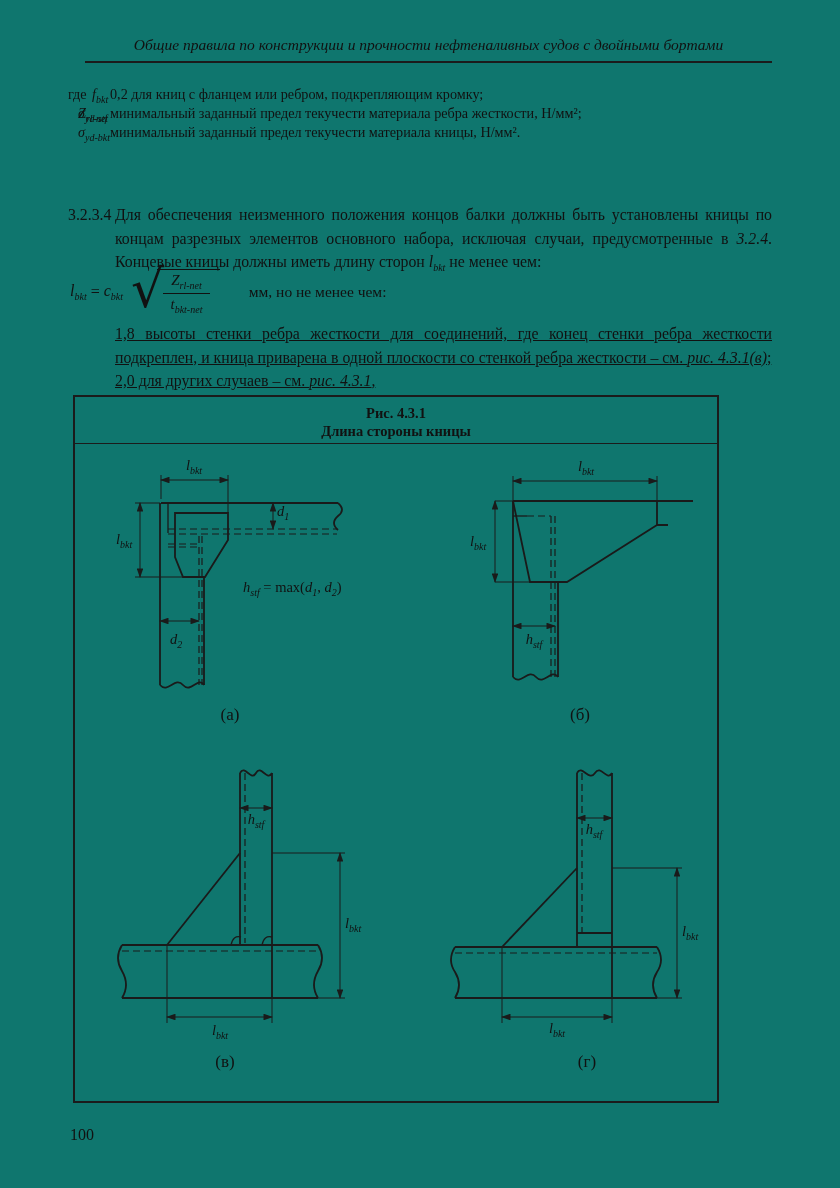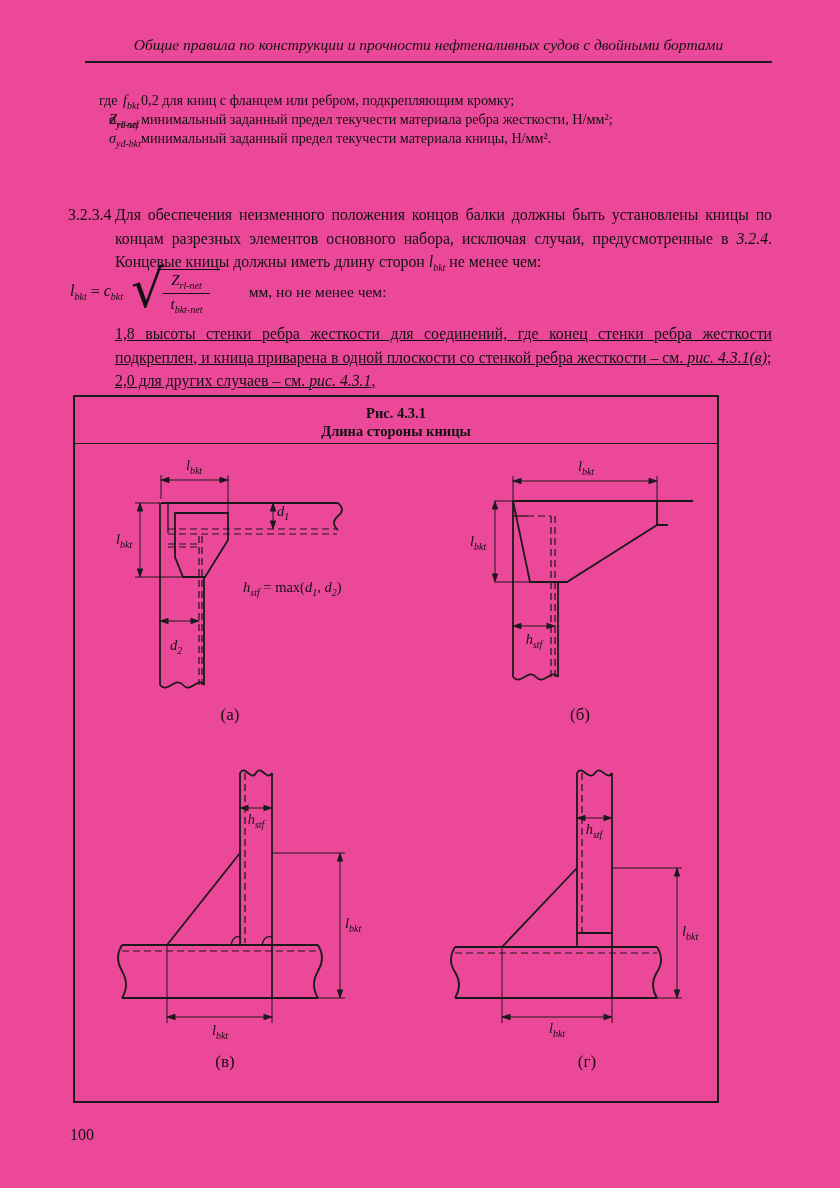--- a/index.html
+++ b/index.html
@@ -1,23 +1,23 @@
 <!DOCTYPE html>
 <html><head>
 <meta charset="utf-8">
 <style>
   html,body{margin:0;padding:0;background:#e8e8e8;}
-  .page{position:relative;width:840px;height:1188px;background:#ec4899;margin:0 auto;
+  .page{position:relative;width:840px;height:1188px;background:#0f766e;margin:0 auto;
         font-family:"Liberation Serif","DejaVu Serif",serif;color:#111;overflow:hidden;}
   
   .hdr-title{position:absolute;top:36px;left:85px;width:687px;text-align:center;
              font-style:italic;font-size:15.5px;}
   .hdr-rule{position:absolute;top:61px;left:85px;width:687px;border-top:2.4px solid #1b1b1b;}
   
-  .defs{position:absolute;top:91px;left:68px;width:704px;font-size:14.2px;line-height:19px;margin-left:31px;}
+  .defs{position:absolute;top:85px;left:68px;width:704px;font-size:14.2px;line-height:19px;}
   .defrow{position:relative;padding-left:42px;}
   .defrow .w{position:absolute;left:0;top:0;white-space:nowrap;}
   .defrow .sy{position:absolute;left:10px;top:0;font-style:italic;white-space:nowrap;}
   .defrow.frow .sy{left:24px;}
   sub{font-size:10px;}
   .it{font-style:italic;}
   
   .sec{position:absolute;top:203px;left:68px;width:704px;display:flex;
        font-size:15.8px;line-height:23.5px;}
   .sec .num{flex:0 0 47px;}
@@ -142,21 +142,21 @@
           <path class="ex" d="M25,122 H73"></path>
           <path class="dm" d="M51,25 H118"></path>
           <path class="dm" d="M30,48 V122"></path>
           <path class="dm" d="M163,48 V74"></path>
           <path class="dm" d="M50,166 H89"></path>
         </g>
       </svg>
       <span class="dl c" style="left:84px;top:2px;"><span>l</span><sub>bkt</sub></span>
       <span class="dl" style="left:6px;top:76px;"><span>l</span><sub>bkt</sub></span>
       <span class="dl" style="left:167px;top:48px;"><span>d</span><sub>1</sub></span>
-      <span class="dl" style="left:60px;top:182px;text-align:center;"><span>d</span><sub>2</sub></span>
+      <span class="dl" style="left:60px;top:176px;text-align:center;"><span>d</span><sub>2</sub></span>
       <span class="dl" style="left:133px;top:124px;"><span>h</span><sub>stf</sub><span class="rm">&nbsp;</span><span class="rm">= max(</span><span>d</span><sub>1</sub><span class="rm">, </span><span>d</span><sub>2</sub><span class="rm">)</span></span>
       <span class="plabel" style="left:120px;top:250px;">(а)</span>
     </div>
 
     <div class="panel" style="left:355px;top:58px;width:290px;height:295px;">
       <svg width="290" height="295" viewBox="0 0 290 295">
         <g>
           <path class="st" d="M83,46 H263"></path>
           <path class="st" d="M83,46 L100,127 H137 L227,70"></path>
           <path class="st" d="M227,46 V70 H238"></path>

